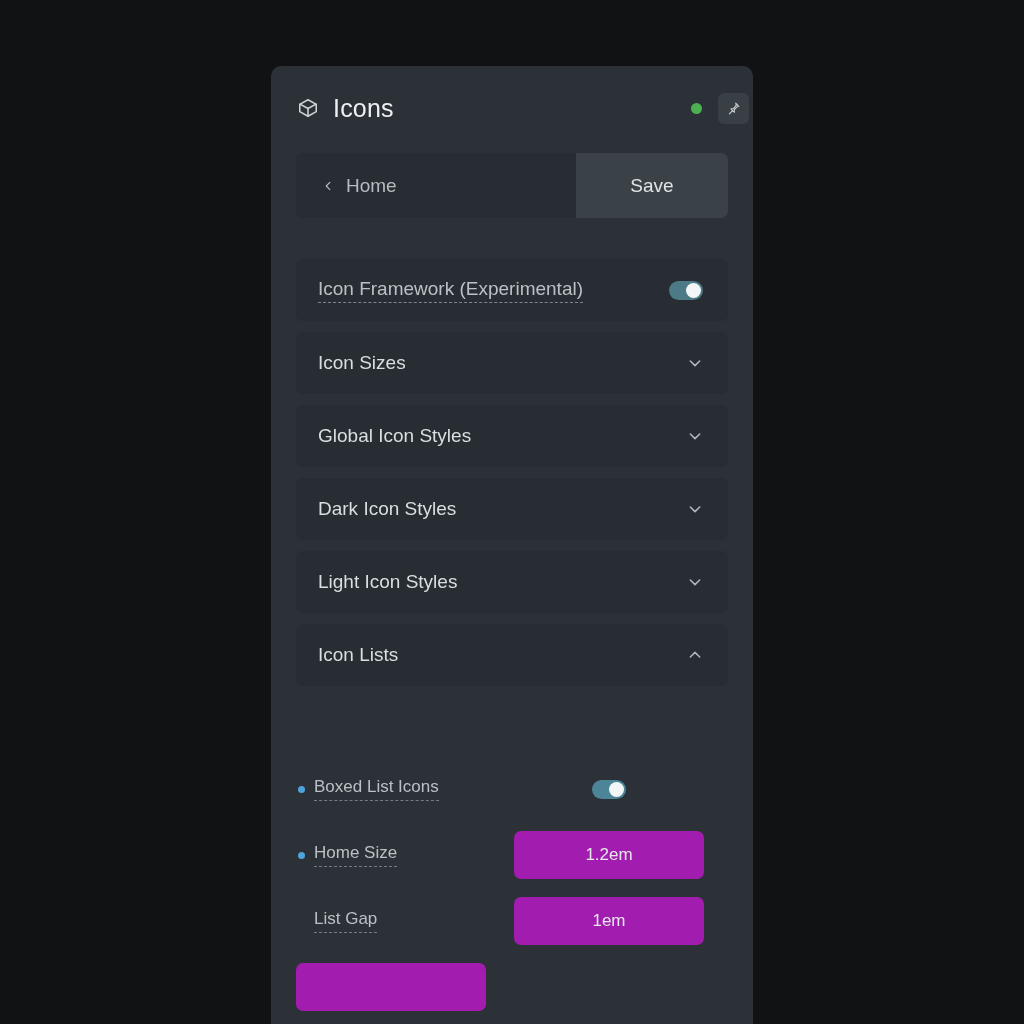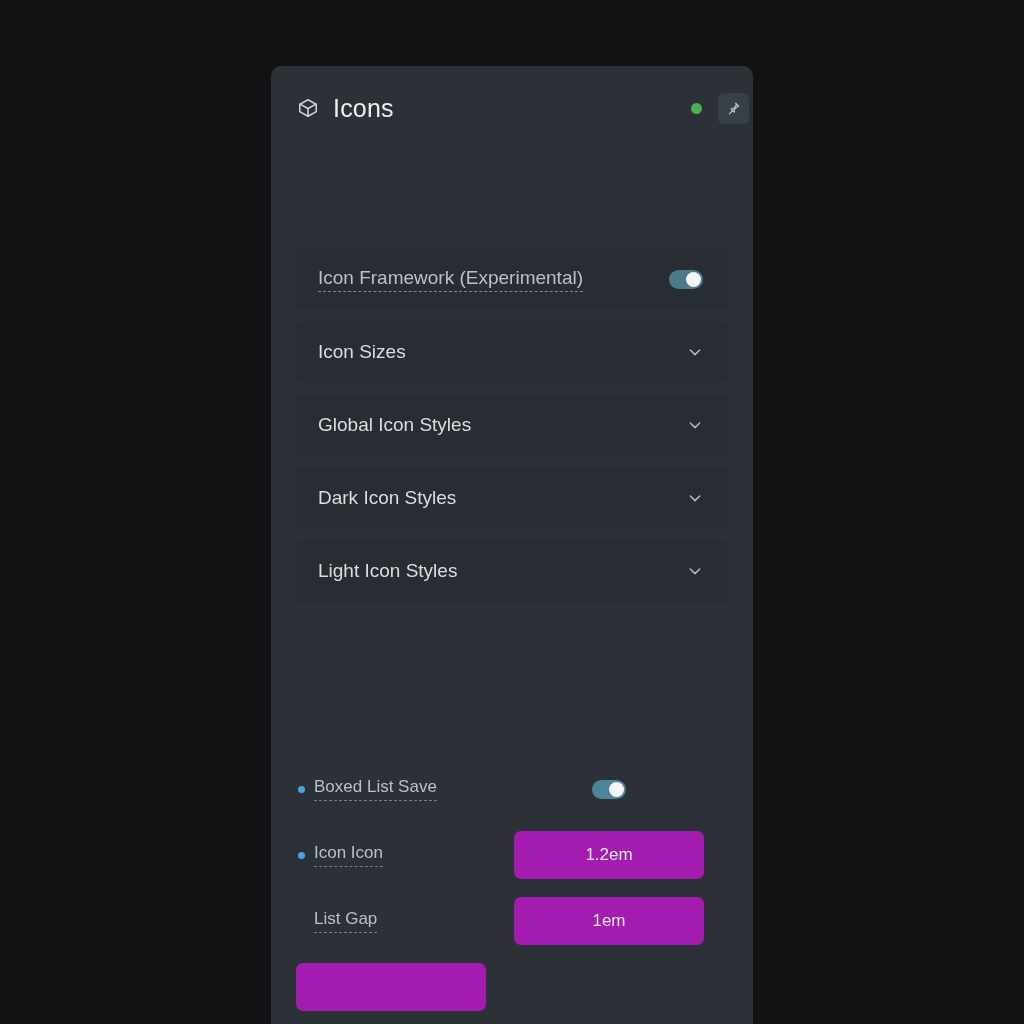--- a/index.html
+++ b/index.html
@@ -59,21 +59,21 @@
     color:#b4bcc1; font-size:19px;
   }
   .nav-home svg { width:11px; height:14px; color:#b9c0c5; display:block; }
   .nav-save {
     width:152px; background:#3b4247;
     display:flex; align-items:center; justify-content:center;
     color:#dfe4e7; font-size:19px;
   }
 
   
-  .sections { position:absolute; left:25px; top:182px; width:432px; }
+  .sections { position:absolute; left:25px; top:193px; width:432px; }
   .srow {
     height:62px; background:#272d32; border-radius:7px;
     display:flex; align-items:center; justify-content:space-between;
     padding:0 25px 0 22px; margin-bottom:11px;
   }
   .srow-label { font-size:19px; color:#d9dee1; }
   .srow-label.dotted {
     border-bottom:1px dashed #7e878d; padding-bottom:2px;
     color:#b9c1c6;
   }
@@ -148,20 +148,33 @@
           </svg>
         </span>
         <span class="hbtn">
           <svg viewBox="0 0 24 24" fill="none" stroke="currentColor" stroke-width="2" stroke-linecap="round">
             <path d="M4 7h16M7 12h10M4 17h16"></path>
           </svg>
         </span>
       </div>
     </div>
 
+    <div class="navrow">
+      <div class="nav-home">
+        <span>
+          <svg viewBox="0 0 24 24" fill="none" stroke="currentColor" stroke-width="2.4" stroke-linecap="round" stroke-linejoin="round">
+            <path d="M15 4L7 12l8 8"></path>
+          </svg>
+        </span>
+        <span>Home</span>
+      </div>
+      <div class="nav-save">
+        <span>Save</span>
+      </div>
+    </div>
 
     <div class="sections">
 
       <div class="srow">
         <span class="srow-label dotted">Icon Framework (Experimental)</span>
         <span class="toggle">
           <span class="knob"></span>
         </span>
       </div>
 
@@ -194,40 +207,48 @@
 
       <div class="srow">
         <span class="srow-label">Light Icon Styles</span>
         <span>
           <svg class="chev" viewBox="0 0 24 24" fill="none" stroke="currentColor" stroke-width="2.4" stroke-linecap="round" stroke-linejoin="round">
             <path d="M5 9l7 7 7-7"></path>
           </svg>
         </span>
       </div>
 
+      <div class="srow">
+        <span class="srow-label">Icon Lists</span>
+        <span>
+          <svg class="chev" viewBox="0 0 24 24" fill="none" stroke="currentColor" stroke-width="2.4" stroke-linecap="round" stroke-linejoin="round">
+            <path d="M5 15l7-7 7 7"></path>
+          </svg>
+        </span>
+      </div>
     </div>
 
     <div class="fields">
 
       <div class="frow">
         <div class="f-left">
           <span class="bullet"></span>
-          <span class="f-label">Boxed List Save</span>
+          <span class="f-label">Boxed List Icons</span>
         </div>
         <div class="toggle-wrap">
           <span class="toggle bright">
             <span class="knob"></span>
           </span>
         </div>
       </div>
 
       <div class="frow">
         <div class="f-left">
           <span class="bullet"></span>
-          <span class="f-label">Icon Icon</span>
+          <span class="f-label">Home Size</span>
         </div>
         <div class="f-input">
           <span>1.2em</span>
         </div>
       </div>
 
       <div class="frow">
         <div class="f-left">
           <span class="bullet hidden"></span>
           <span class="f-label">List Gap</span>

